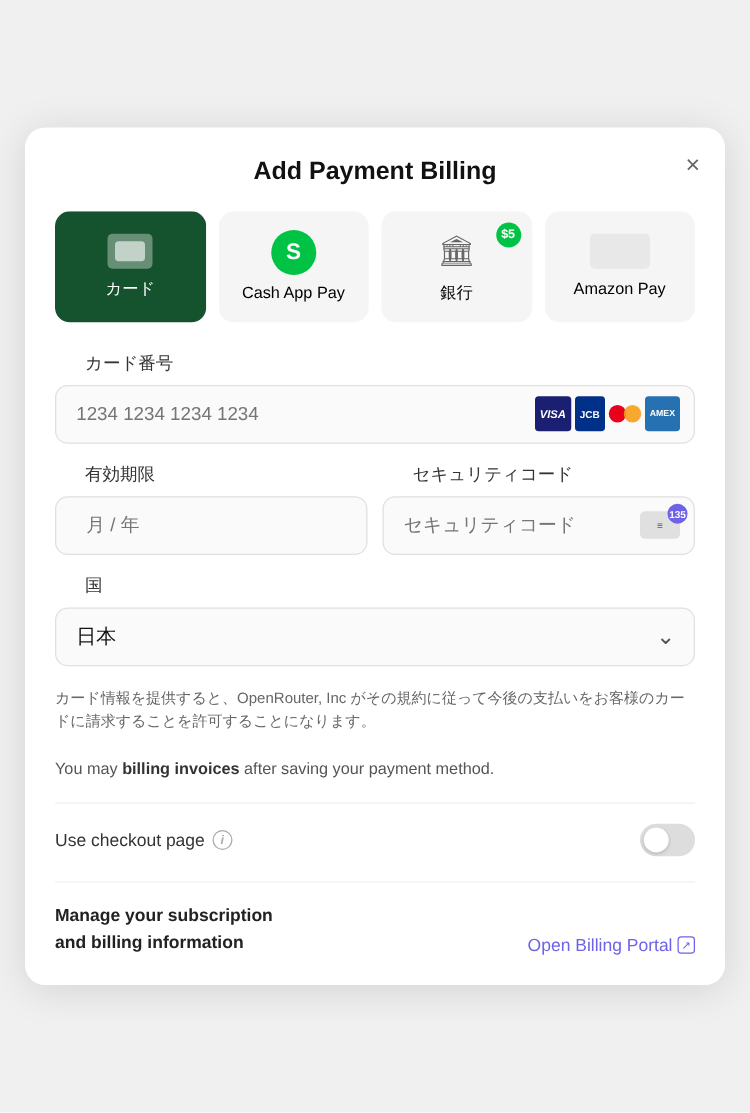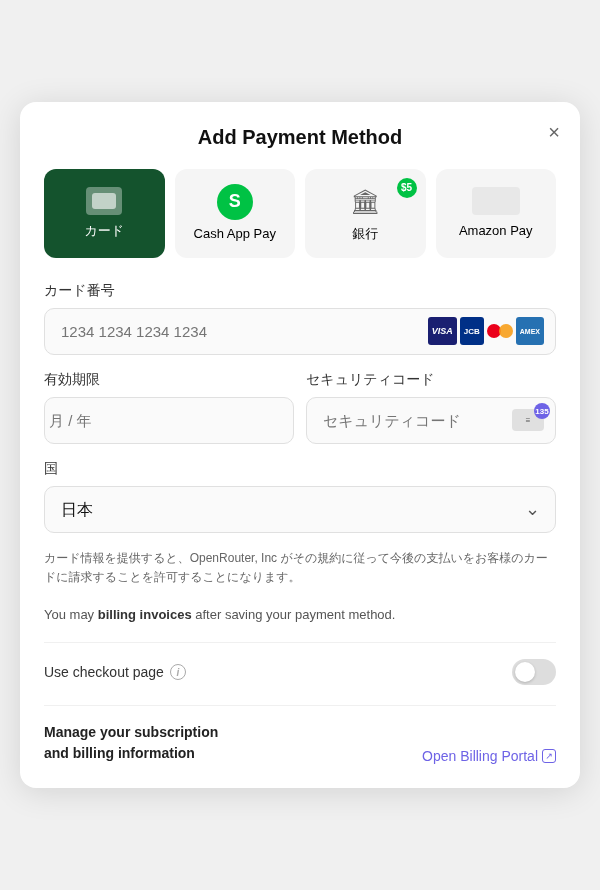--- a/index.html
+++ b/index.html
@@ -132,26 +132,27 @@
       height: 16px;
       background: rgba(255,255,255,0.6);
       border-radius: 3px;
       display: block;
     }
     .section-label {
       font-size: 14px;
       font-weight: 500;
       color: #333;
       margin-bottom: 8px;
+      margin-left: 24px;
     }
     .input-field {
       width: 100%;
       border: 1px solid #e0e0e0;
       border-radius: 10px;
-      padding: 14px 4px;
+      padding: 14px 24px;
       font-size: 15px;
       color: #aaa;
       background: #fafafa;
       outline: none;
       margin-bottom: 16px;
     }
     .card-number-wrapper {
       position: relative;
       margin-bottom: 16px;
     }
@@ -381,21 +382,21 @@
       font-size: 9px;
     }
   </style>
 </head>
 <body>
 
 <div class="modal">
 
   <button class="close-btn">×</button>
 
-  <h2 class="modal-title">Add Payment Method</h2>
+  <h2 class="modal-title">Add Payment Billing</h2>
 
   
   <div class="payment-tabs">
 
     <div class="tab-item active">
       <div class="card-icon-white"></div>
       <span class="tab-label">カード</span>
     </div>
 
     <div class="tab-item">

